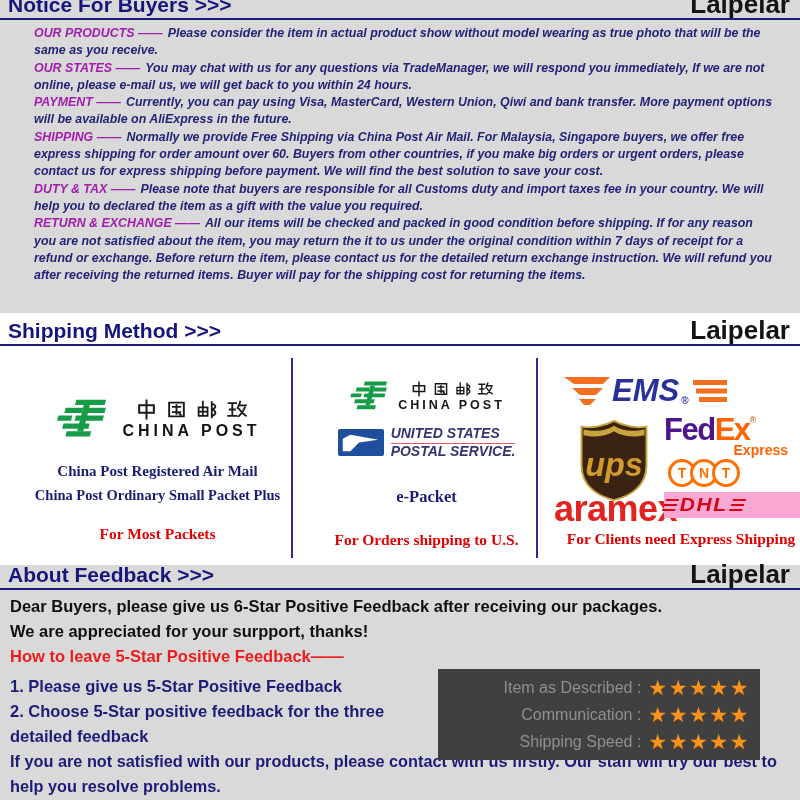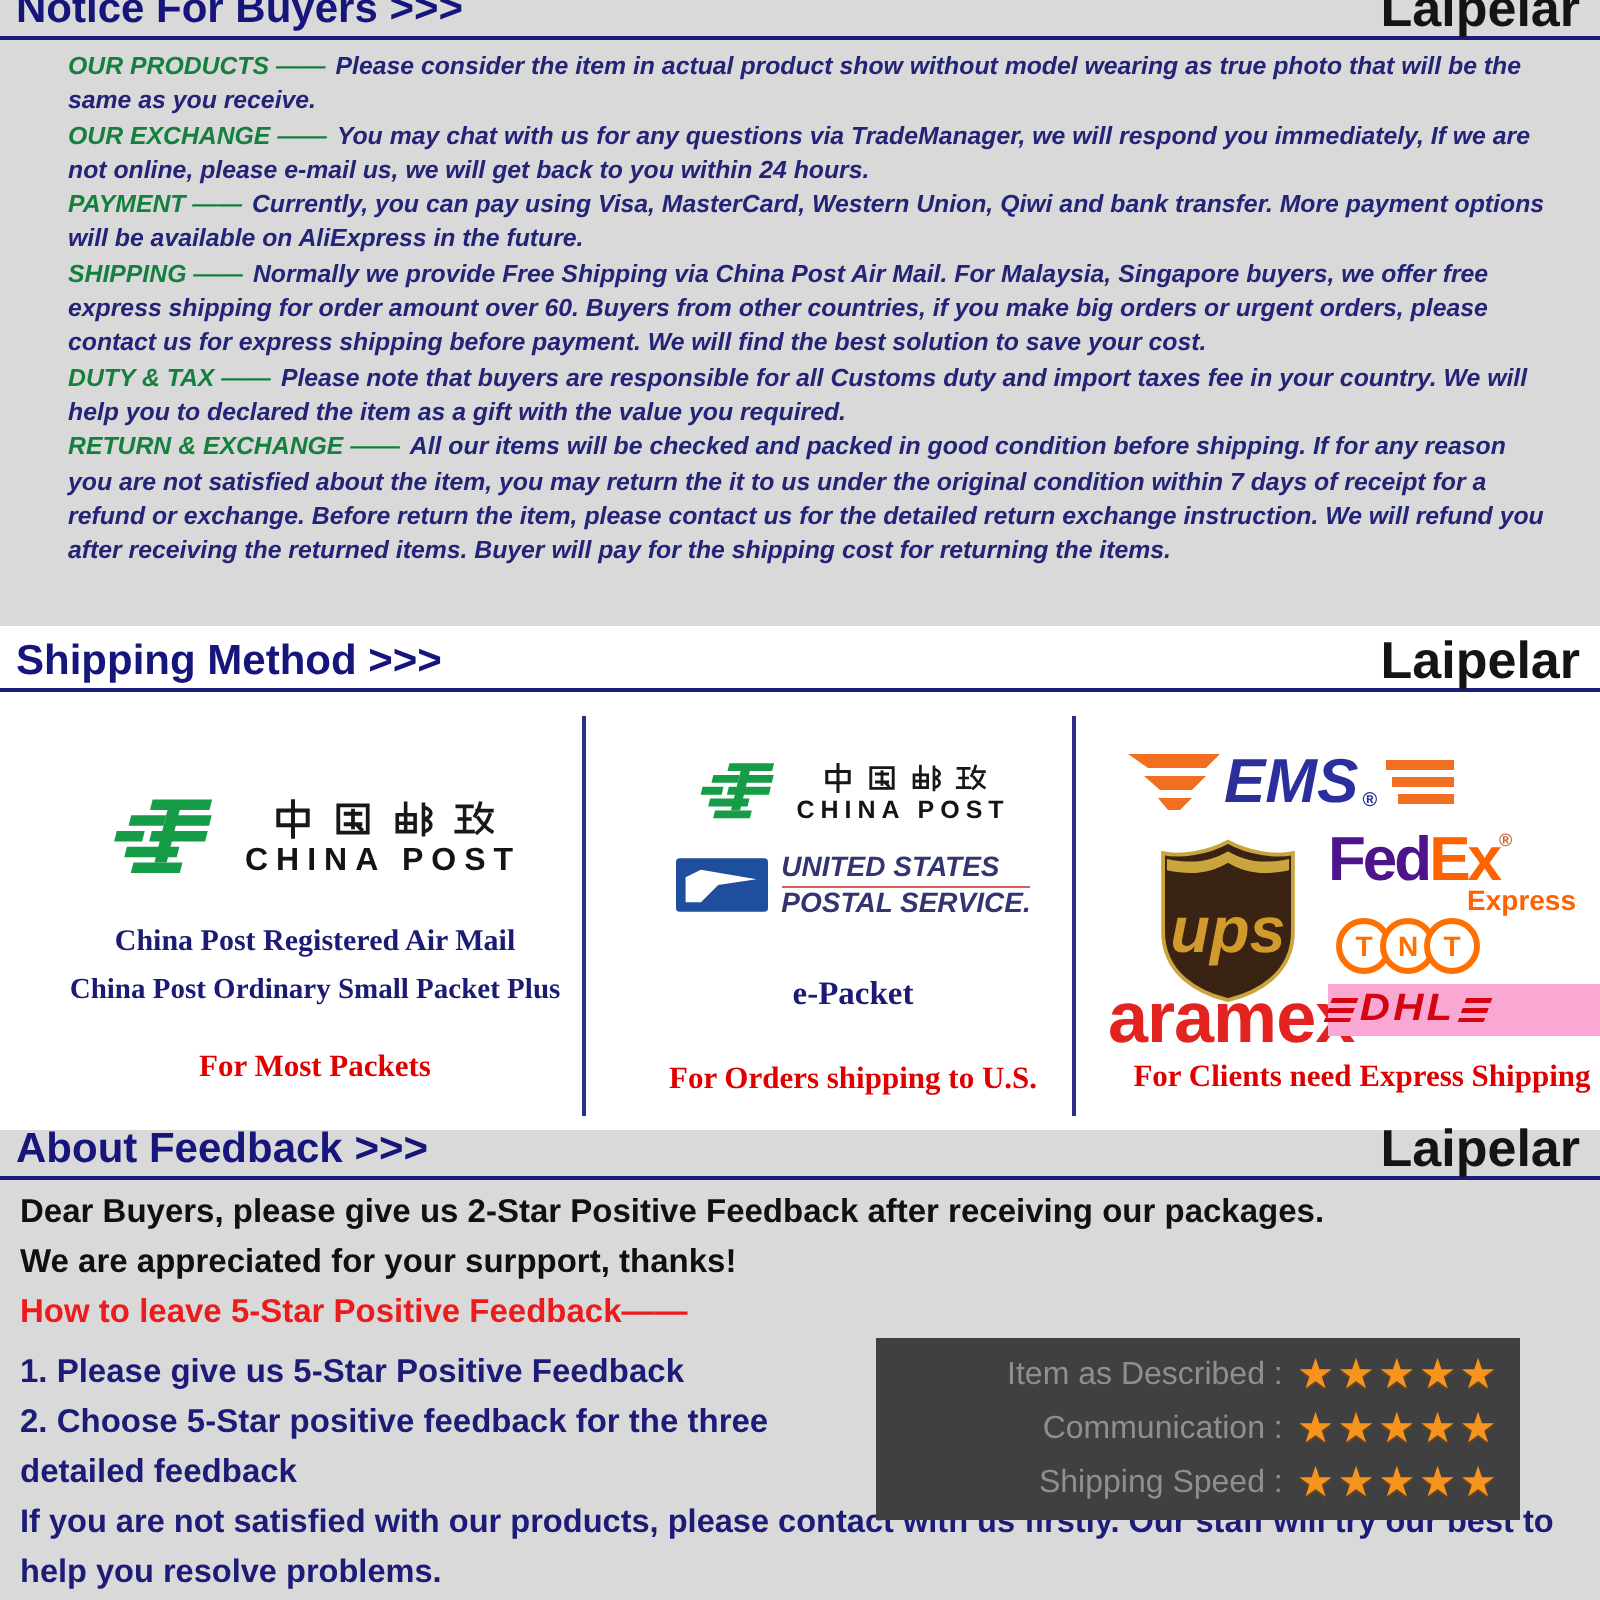--- a/index.html
+++ b/index.html
@@ -17,21 +17,21 @@
                 padding:0 10px 1px 8px; border-bottom:2.5px solid #1c1c7c; }
   .sec-notice   .sec-header { height:20px; }
   .sec-shipping .sec-header { height:33px; }
   .sec-feedback .sec-header { height:25px; }
   .sec-title { font-size:21px; font-weight:bold; color:#15157c; white-space:nowrap; }
   .brand { font-size:26px; font-weight:bold; color:#141414; line-height:0.95; }
 
   
   .notice-body { padding:5px 24px 0 34px; }
   .notice-item { font-style:italic; font-weight:bold; font-size:12.4px; line-height:17.3px; }
-  .nl { color:#15803d; padding-right:5px;margin-top:15px; }
+  .nl { color:#a21caf; padding-right:5px;margin-top:15px; }
   .nt { color:#232378; }
 
   
   .cols { position:relative; height:218px; }
   .vdiv { position:absolute; top:12px; height:200px; width:2px; background:#2e2e8a; }
   .v1 { left:291px; } .v2 { left:536px; }
   .col { position:absolute; top:12px;margin-left:12px; }
   .col1 { left:0;    width:291px; text-align:center; }
   .col2 { left:293px; width:243px; text-align:center; }
   .col3 { left:538px; width:262px; }
@@ -143,21 +143,21 @@
     </defs>
   </svg>
 
   <section class="sec sec-notice">
     <div class="sec-header">
       <div class="sec-title">Notice For Buyers &gt;&gt;&gt;</div>
       <div class="brand">Laipelar</div>
     </div>
     <div class="notice-body">
       <p class="notice-item"><span class="nl">OUR PRODUCTS ——</span><span class="nt">Please consider the item in actual product show without model wearing as true photo that will be the same as you receive.</span></p>
-      <p class="notice-item"><span class="nl">OUR EXCHANGE ——</span><span class="nt">You may chat with us for any questions via TradeManager, we will respond you immediately, If we are not online, please e-mail us, we will get back to you within 24 hours.</span></p>
+      <p class="notice-item"><span class="nl">OUR STATES ——</span><span class="nt">You may chat with us for any questions via TradeManager, we will respond you immediately, If we are not online, please e-mail us, we will get back to you within 24 hours.</span></p>
       <p class="notice-item"><span class="nl">PAYMENT ——</span><span class="nt">Currently, you can pay using Visa, MasterCard, Western Union, Qiwi and bank transfer. More payment options will be available on AliExpress in the future.</span></p>
       <p class="notice-item"><span class="nl">SHIPPING ——</span><span class="nt">Normally we provide Free Shipping via China Post Air Mail. For Malaysia, Singapore buyers, we offer free express shipping for order amount over 60. Buyers from other countries, if you make big orders or urgent orders, please contact us for express shipping before payment. We will find the best solution to save your cost.</span></p>
       <p class="notice-item"><span class="nl">DUTY &amp; TAX ——</span><span class="nt">Please note that buyers are responsible for all Customs duty and import taxes fee in your country. We will help you to declared the item as a gift with the value you required.</span></p>
       <p class="notice-item"><span class="nl">RETURN &amp; EXCHANGE ——</span><span class="nt">All our items will be checked and packed in good condition before shipping. If for any reason you are not satisfied about the item, you may return the it to us under the original condition within 7 days of receipt for a refund or exchange. Before return the item, please contact us for the detailed return exchange instruction. We will refund you after receiving the returned items. Buyer will pay for the shipping cost for returning the items.</span></p>
     </div>
   </section>
 
   <section class="sec sec-shipping">
     <div class="sec-header">
       <div class="sec-title">Shipping Method &gt;&gt;&gt;</div>
@@ -277,21 +277,21 @@
       </div>
     </div>
   </section>
 
   <section class="sec sec-feedback">
     <div class="sec-header">
       <div class="sec-title">About Feedback &gt;&gt;&gt;</div>
       <div class="brand">Laipelar</div>
     </div>
     <div class="fb-body">
-      <p class="fb-black">Dear Buyers, please give us 2-Star Positive Feedback after receiving our packages.</p>
+      <p class="fb-black">Dear Buyers, please give us 6-Star Positive Feedback after receiving our packages.</p>
       <p class="fb-black">We are appreciated for your surpport, thanks!</p>
       <p class="fb-red">How to leave 5-Star Positive Feedback——</p>
       <p class="fb-step first">1. Please give us 5-Star Positive Feedback</p>
       <p class="fb-step">2. Choose 5-Star positive feedback for the three detailed feedback</p>
 
       <div class="ratings">
         <div class="rating-row">
           <span class="rating-label">Item as Described :</span>
           <span class="stars">★★★★★</span>
         </div>

